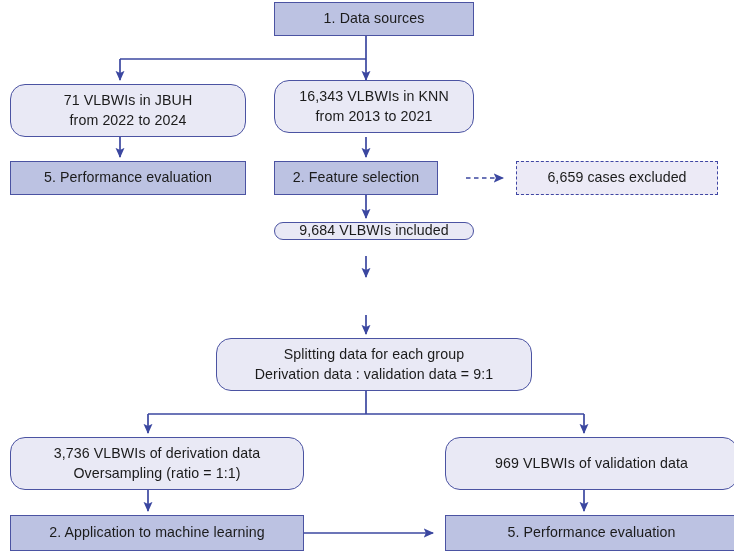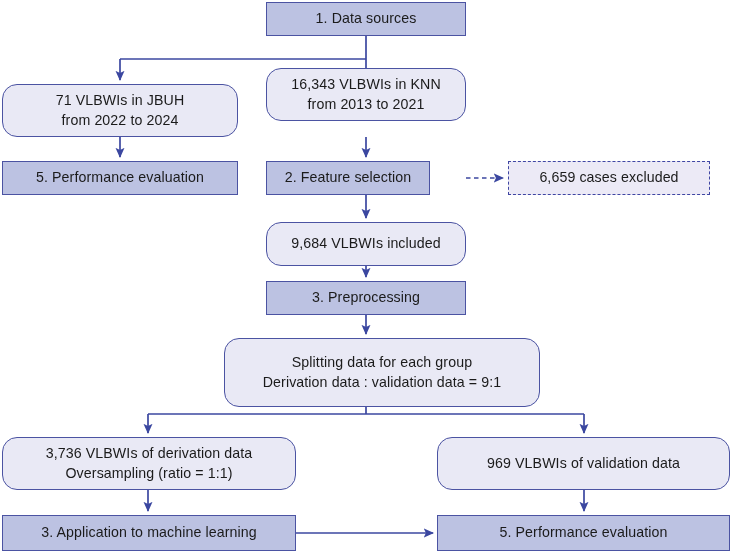--- a/index.html
+++ b/index.html
@@ -32,20 +32,21 @@
     justify-content: center;
     text-align: center;
     color: #1b1b1b;
     font-size: 14.2px;
     line-height: 1.38;
     letter-spacing: 0.1px;
     border-style: solid;
     border-width: 1.6px;
     white-space: pre-line;
     padding: 4px 6px;
+    margin-left: 8px;
   }
   .node.fill-dark {
     background: #bcc2e2;
     border-color: #4b53a2;
   }
   .node.fill-light {
     background: #e9e9f5;
     border-color: #4b53a2;
     border-radius: 15px;
   }
@@ -110,60 +111,57 @@
 
   <div class="node fill-dark" style="left:266px; top:2px; width:200px; height:34px;">
     <span>1. Data sources</span>
   </div>
 
   <div class="node fill-light" style="left:2px; top:84px; width:236px; height:53px;">
     <span>71 VLBWIs in JBUH
 from 2022 to 2024</span>
   </div>
 
-  <div class="node fill-light" style="left:266px; top:68px; width:200px; height:53px;">
+  <div class="node fill-light" style="left:266px; top:80px; width:200px; height:53px;">
     <span>16,343 VLBWIs in KNN
 from 2013 to 2021</span>
   </div>
 
   <div class="node fill-dark" style="left:2px; top:161px; width:236px; height:34px;">
     <span>5. Performance evaluation</span>
   </div>
 
   <div class="node fill-dark" style="left:266px; top:161px; width:164px; height:34px;">
     <span>2. Feature selection</span>
   </div>
 
   <div class="node fill-dashed" style="left:508px; top:161px; width:202px; height:34px;">
     <span>6,659 cases excluded</span>
   </div>
 
-  <div class="node fill-light" style="left:266px; top:222px; width:200px; height:44px;">
+  <div class="node fill-light" style="left:266px; top:222px; width:200px; height:18px;">
     <span>9,684 VLBWIs included</span>
   </div>
 
-  <div class="node fill-dark" style="left:266px; top:281px; width:200px; height:34px;">
-    <span>3. Preprocessing</span>
-  </div>
 
-  <div class="node fill-light" style="left:224px; top:338px; width:316px; height:69px;">
+  <div class="node fill-light" style="left:208px; top:338px; width:316px; height:53px;">
     <span>Splitting data for each group
 Derivation data : validation data = 9:1</span>
   </div>
 
   <div class="node fill-light" style="left:2px; top:437px; width:294px; height:53px;">
     <span>3,736 VLBWIs of derivation data
 Oversampling (ratio = 1:1)</span>
   </div>
 
   <div class="node fill-light" style="left:437px; top:437px; width:293px; height:53px;justify-content:center;">
     <span>969 VLBWIs of validation data</span>
   </div>
 
   <div class="node fill-dark" style="left:2px; top:515px; width:294px; height:36px;">
-    <span>3. Application to machine learning</span>
+    <span>2. Application to machine learning</span>
   </div>
 
   <div class="node fill-dark" style="left:437px; top:515px; width:293px; height:36px;">
     <span>5. Performance evaluation</span>
   </div>
 
 </div>
 
 </body></html>

